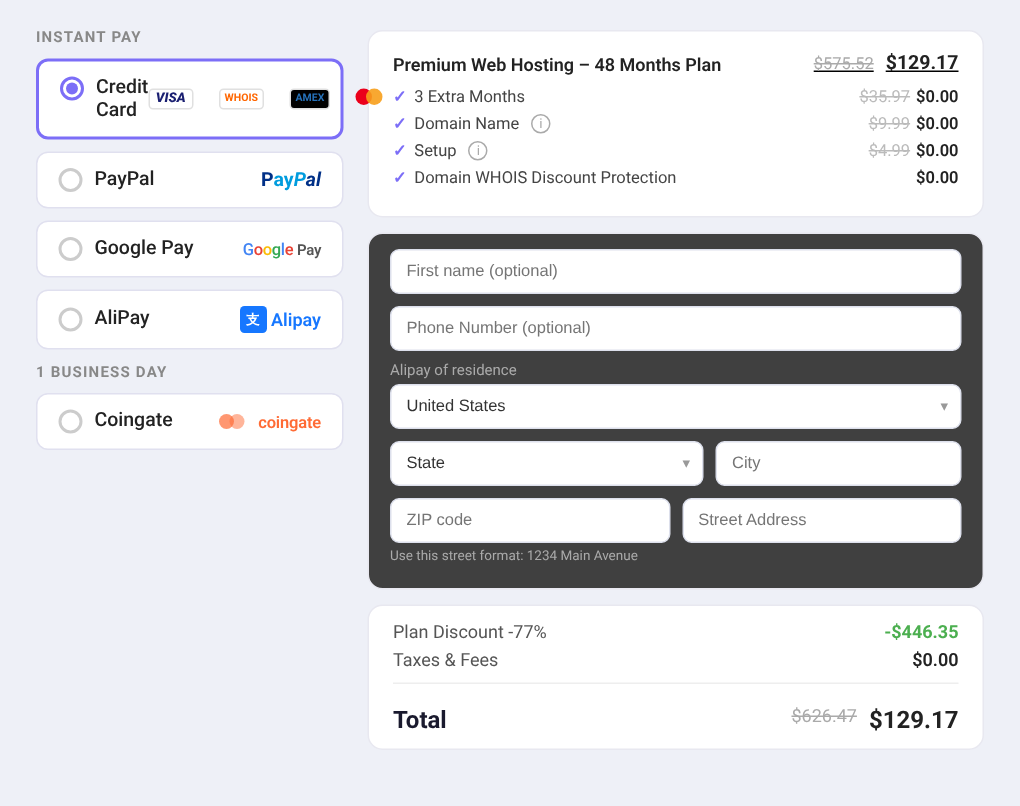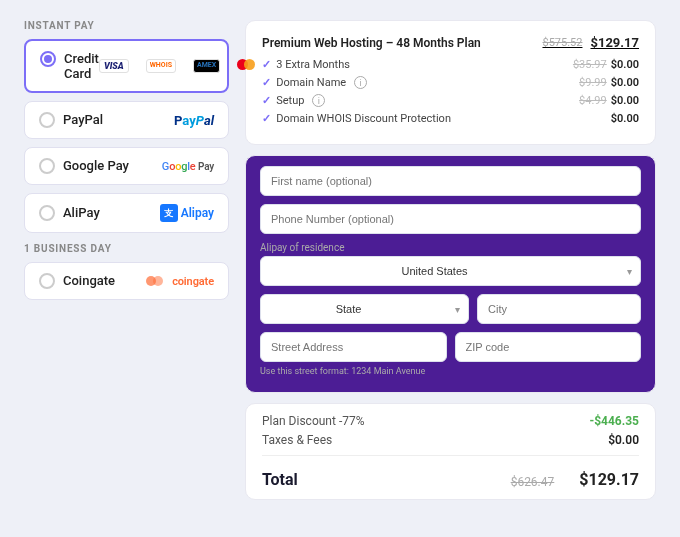--- a/index.html
+++ b/index.html
@@ -286,21 +286,21 @@
       text-decoration: line-through;
       color: #bbb;
     }
     .divider {
       border: none;
       border-top: 1px solid #eee;
       margin: 8px 0;
     }
     
     .form-section {
-      background: #4c1d95;
+      background: #404040;
       border-radius: 10px;
       border: 1px solid #e8e8f0;
       padding: 10px 14px;
       margin-bottom: 10px;
     }
     .form-row {
       display: flex;
       gap: 8px;
       margin-bottom: 8px;
     }
@@ -324,21 +324,20 @@
       width: 100%;
       border: 1px solid #dde0ec;
       border-radius: 6px;
       padding: 8px 42px 8px 10px;
       font-size: 11px;
       color: #333;
       background: #fff;
       appearance: none;
       outline: none;
       cursor: pointer;
-      text-align: center;
     }
     .select-arrow {
       position: absolute;
       right: 9px;
       top: 50%;
       transform: translateY(-50%);
       color: #999;
       font-size: 10px;
       pointer-events: none;
     }
@@ -386,22 +385,22 @@
       align-items: center;
       padding-top: 6px;
     }
     .total-label {
       font-size: 16px;
       font-weight: 700;
       color: #1a1a2e;
     }
     .total-pricing {
       display: flex;
-      gap: 25px;
-      align-items: flex-end;
+      gap: 8px;
+      align-items: flex-start;
     }
     .total-old {
       font-size: 12px;
       color: #aaa;
       text-decoration: line-through;
     }
     .total-new {
       font-size: 16px;
       font-weight: 700;
       color: #222;
@@ -560,22 +559,22 @@
         <div class="form-row">
           <div class="select-wrap" style="margin-bottom:0;">
             <select class="form-select">
               <option value="">State</option>
             </select>
             <span class="select-arrow">▾</span>
           </div>
           <input class="form-input" type="text" placeholder="City" style="">
         </div>
         <div class="form-row" style="margin-top:8px;">
+          <input class="form-input" type="text" placeholder="ZIP code" style="">
           <input class="form-input" type="text" placeholder="Street Address" style="">
-          <input class="form-input" type="text" placeholder="ZIP code" style="">
         </div>
         <div class="street-hint">Use this street format: 1234 Main Avenue</div>
       </div>
 
       <div class="totals-section">
         <div class="totals-row">
           <span class="totals-label">Plan Discount -77%</span>
           <span class="totals-value discount-value">-$446.35</span>
         </div>
         <div class="totals-row">

